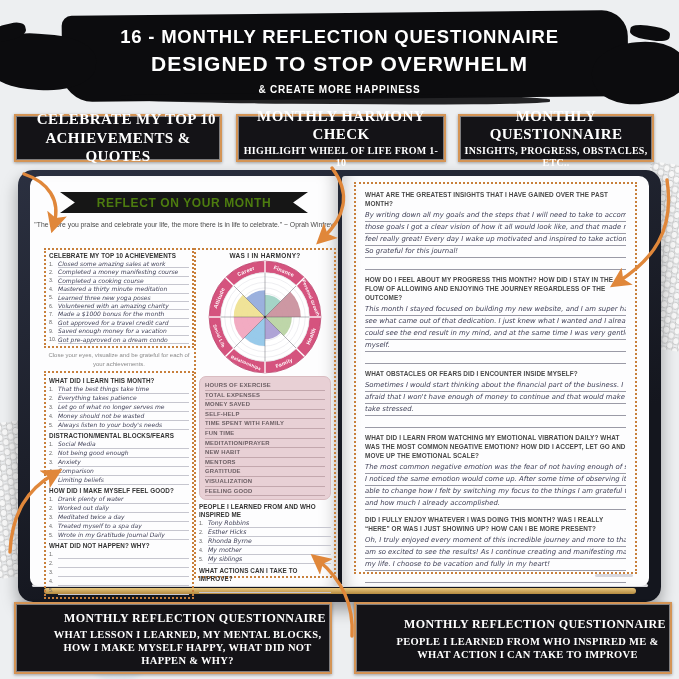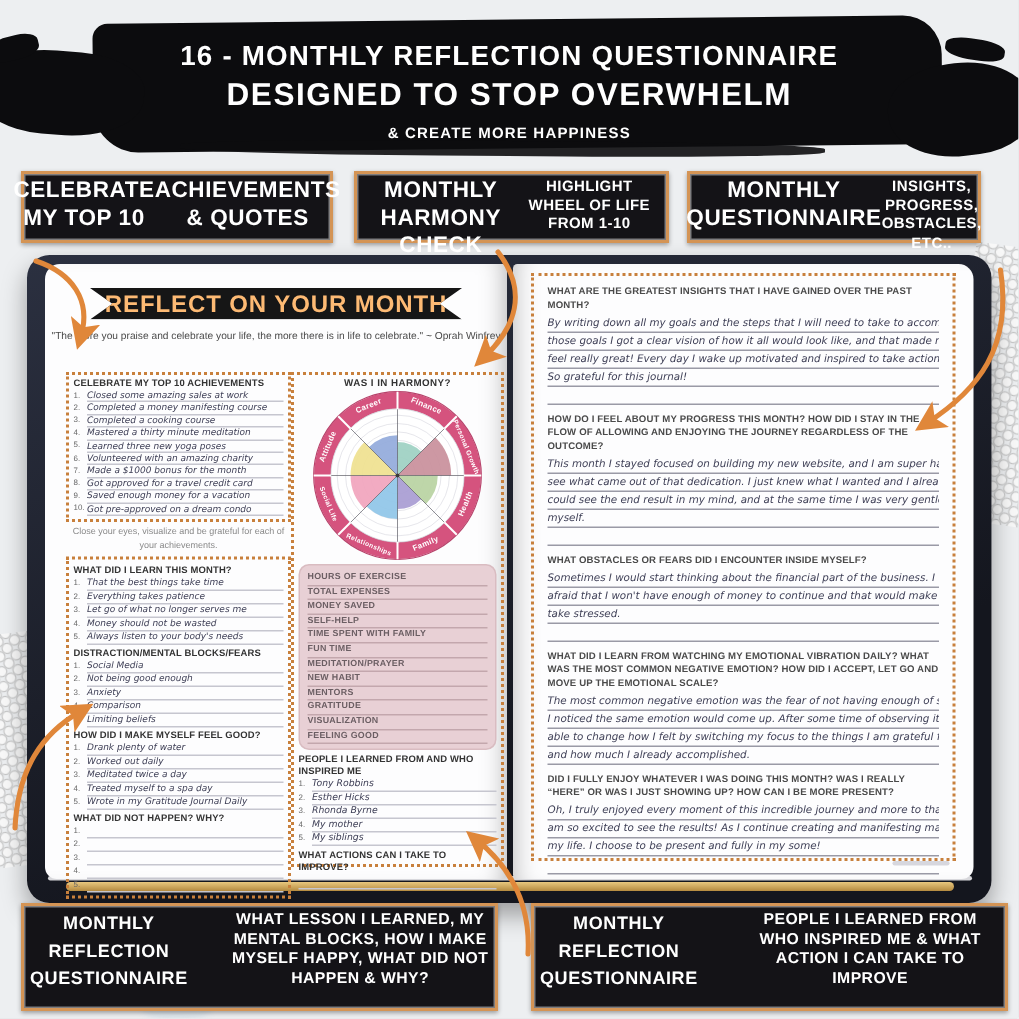--- a/index.html
+++ b/index.html
@@ -25,22 +25,22 @@
   .stroke.r2{left:630px;top:26px;width:40px;height:14px;border-radius:40%;transform:rotate(9deg);}
   .stroke.b1{left:120px;top:94px;width:430px;height:10px;border-radius:40%;transform:rotate(.4deg);opacity:.9;}
   .banner-text{position:absolute;left:0;top:16px;width:679px;text-align:center;color:#fff;z-index:3;margin-top:10px;}
   .banner-text .t1{font-size:18.5px;font-weight:700;letter-spacing:.8px;line-height:22px;}
   .banner-text .t2{font-size:21px;font-weight:700;letter-spacing:1px;line-height:32px;}
   .banner-text .t3{font-size:10px;font-weight:700;letter-spacing:.8px;line-height:19px;}
 
   
   .callout{position:absolute;background:#141317;border:2px solid #d49455;
     box-shadow:inset 0 0 0 1px rgba(255,255,255,.45),0 1px 3px rgba(0,0,0,.35);
-    color:#fff;display:flex;justify-content:center;align-items:flex-start;
-    text-align:center;z-index:4;padding:2px 4px;box-sizing:border-box;}
+    color:#fff;display:flex;flex-direction:column;justify-content:center;align-items:flex-end;
+    text-align:center;z-index:4;padding:2px 4px;box-sizing:border-box;font-family:Liberation Serif, serif;}
   .callout .big{font-size:15px;font-weight:700;letter-spacing:.4px;line-height:18.5px;}
   .callout .small{font-size:10px;font-weight:700;letter-spacing:.3px;line-height:12.5px;margin-top:1px;}
   #callout-t1{left:14px;top:114px;width:208px;height:48px;}
   #callout-t2{left:236px;top:114px;width:210px;height:48px;}
   #callout-t3{left:458px;top:114px;width:196px;height:48px;}
   #callout-b1{left:14px;top:602px;width:318px;height:72px;}
   #callout-b2{left:354px;top:602px;width:318px;height:72px;}
   #callout-b1 .big,#callout-b2 .big{font-size:12px;}
   #callout-b1 .small,#callout-b2 .small{font-size:10.5px;line-height:13px;margin-left:29px;}
 
@@ -51,22 +51,22 @@
   .pagestack{position:absolute;left:14px;top:414px;width:616px;height:3px;background:#d8d8dc;border-radius:2px;}
   .goldedge{position:absolute;left:26px;top:418px;width:592px;height:6px;
     background:linear-gradient(#e8c77e,#b48a40);border-radius:3px;}
   .page{position:absolute;top:6px;width:308px;height:410px;background:#fdfdfe;}
   .page.left{left:12px;border-radius:10px 3px 3px 8px;box-shadow:inset -14px 0 18px -14px rgba(0,0,0,.35);}
   .page.right{left:324px;width:307px;border-radius:3px 10px 8px 3px;box-shadow:inset 14px 0 18px -14px rgba(0,0,0,.3);}
 
   
   .ribbon{position:absolute;left:30px;top:16px;width:248px;height:21px;background:#161616;
     clip-path:polygon(0 0,100% 0,94% 50%,100% 100%,0 100%,6% 50%);
-    color:#fdba74;display:flex;align-items:flex-end;justify-content:center;
-    font-size:16px;font-weight:700;letter-spacing:.6px;}
+    color:#4d7c0f;display:flex;align-items:center;justify-content:center;
+    font-size:12px;font-weight:700;letter-spacing:.6px;}
   .quote{position:absolute;left:0;top:44px;width:308px;text-align:center;color:#4a4a4a;
     font-size:6.8px;line-height:10.5px;}
   .dotted{border:2px dotted #c8803c;box-sizing:border-box;}
   .colL{position:absolute;left:14px;top:72px;width:150px;}
   .colR{position:absolute;left:164px;top:72px;width:142px;}
   .sec-title{font-size:6.3px;font-weight:700;color:#333;letter-spacing:.1px;line-height:8px;}
   .boxA{padding:2px 3px;}
   .boxB{margin-top:3px;padding:2px 3px;}
   .note{margin-top:3px;text-align:center;font-size:6px;line-height:8.5px;color:#8a8a8a;}
   .row{display:flex;align-items:flex-end;}
@@ -428,21 +428,21 @@
             <div class="q">WHAT DID I LEARN FROM WATCHING MY EMOTIONAL VIBRATION DAILY? WHAT WAS THE MOST COMMON NEGATIVE EMOTION? HOW DID I ACCEPT, LET GO AND MOVE UP THE EMOTIONAL SCALE?</div>
             <div class="aline">The most common negative emotion was the fear of not having enough of savings.</div>
             <div class="aline">I noticed the same emotion would come up. After some time of observing it I was</div>
             <div class="aline">able to change how I felt by switching my focus to the things I am grateful for</div>
             <div class="aline">and how much I already accomplished.</div>
           </div>
           <div class="qa">
             <div class="q">DID I FULLY ENJOY WHATEVER I WAS DOING THIS MONTH? WAS I REALLY “HERE” OR WAS I JUST SHOWING UP? HOW CAN I BE MORE PRESENT?</div>
             <div class="aline">Oh, I truly enjoyed every moment of this incredible journey and more to that is I</div>
             <div class="aline">am so excited to see the results! As I continue creating and manifesting magic into</div>
-            <div class="aline">my life. I choose to be present and fully in my some!</div>
+            <div class="aline">my life. I choose to be vacation and fully in my heart!</div>
             <div class="aline"></div>
           </div>
         </div>
       <div class="footer-mark"></div>
     </div>
   </div>
 
   <div class="callout" id="callout-b1">
     <div class="big">MONTHLY REFLECTION QUESTIONNAIRE</div>
     <div class="small">WHAT LESSON I LEARNED, MY MENTAL BLOCKS, HOW I MAKE MYSELF HAPPY, WHAT DID NOT HAPPEN &amp; WHY?</div>

